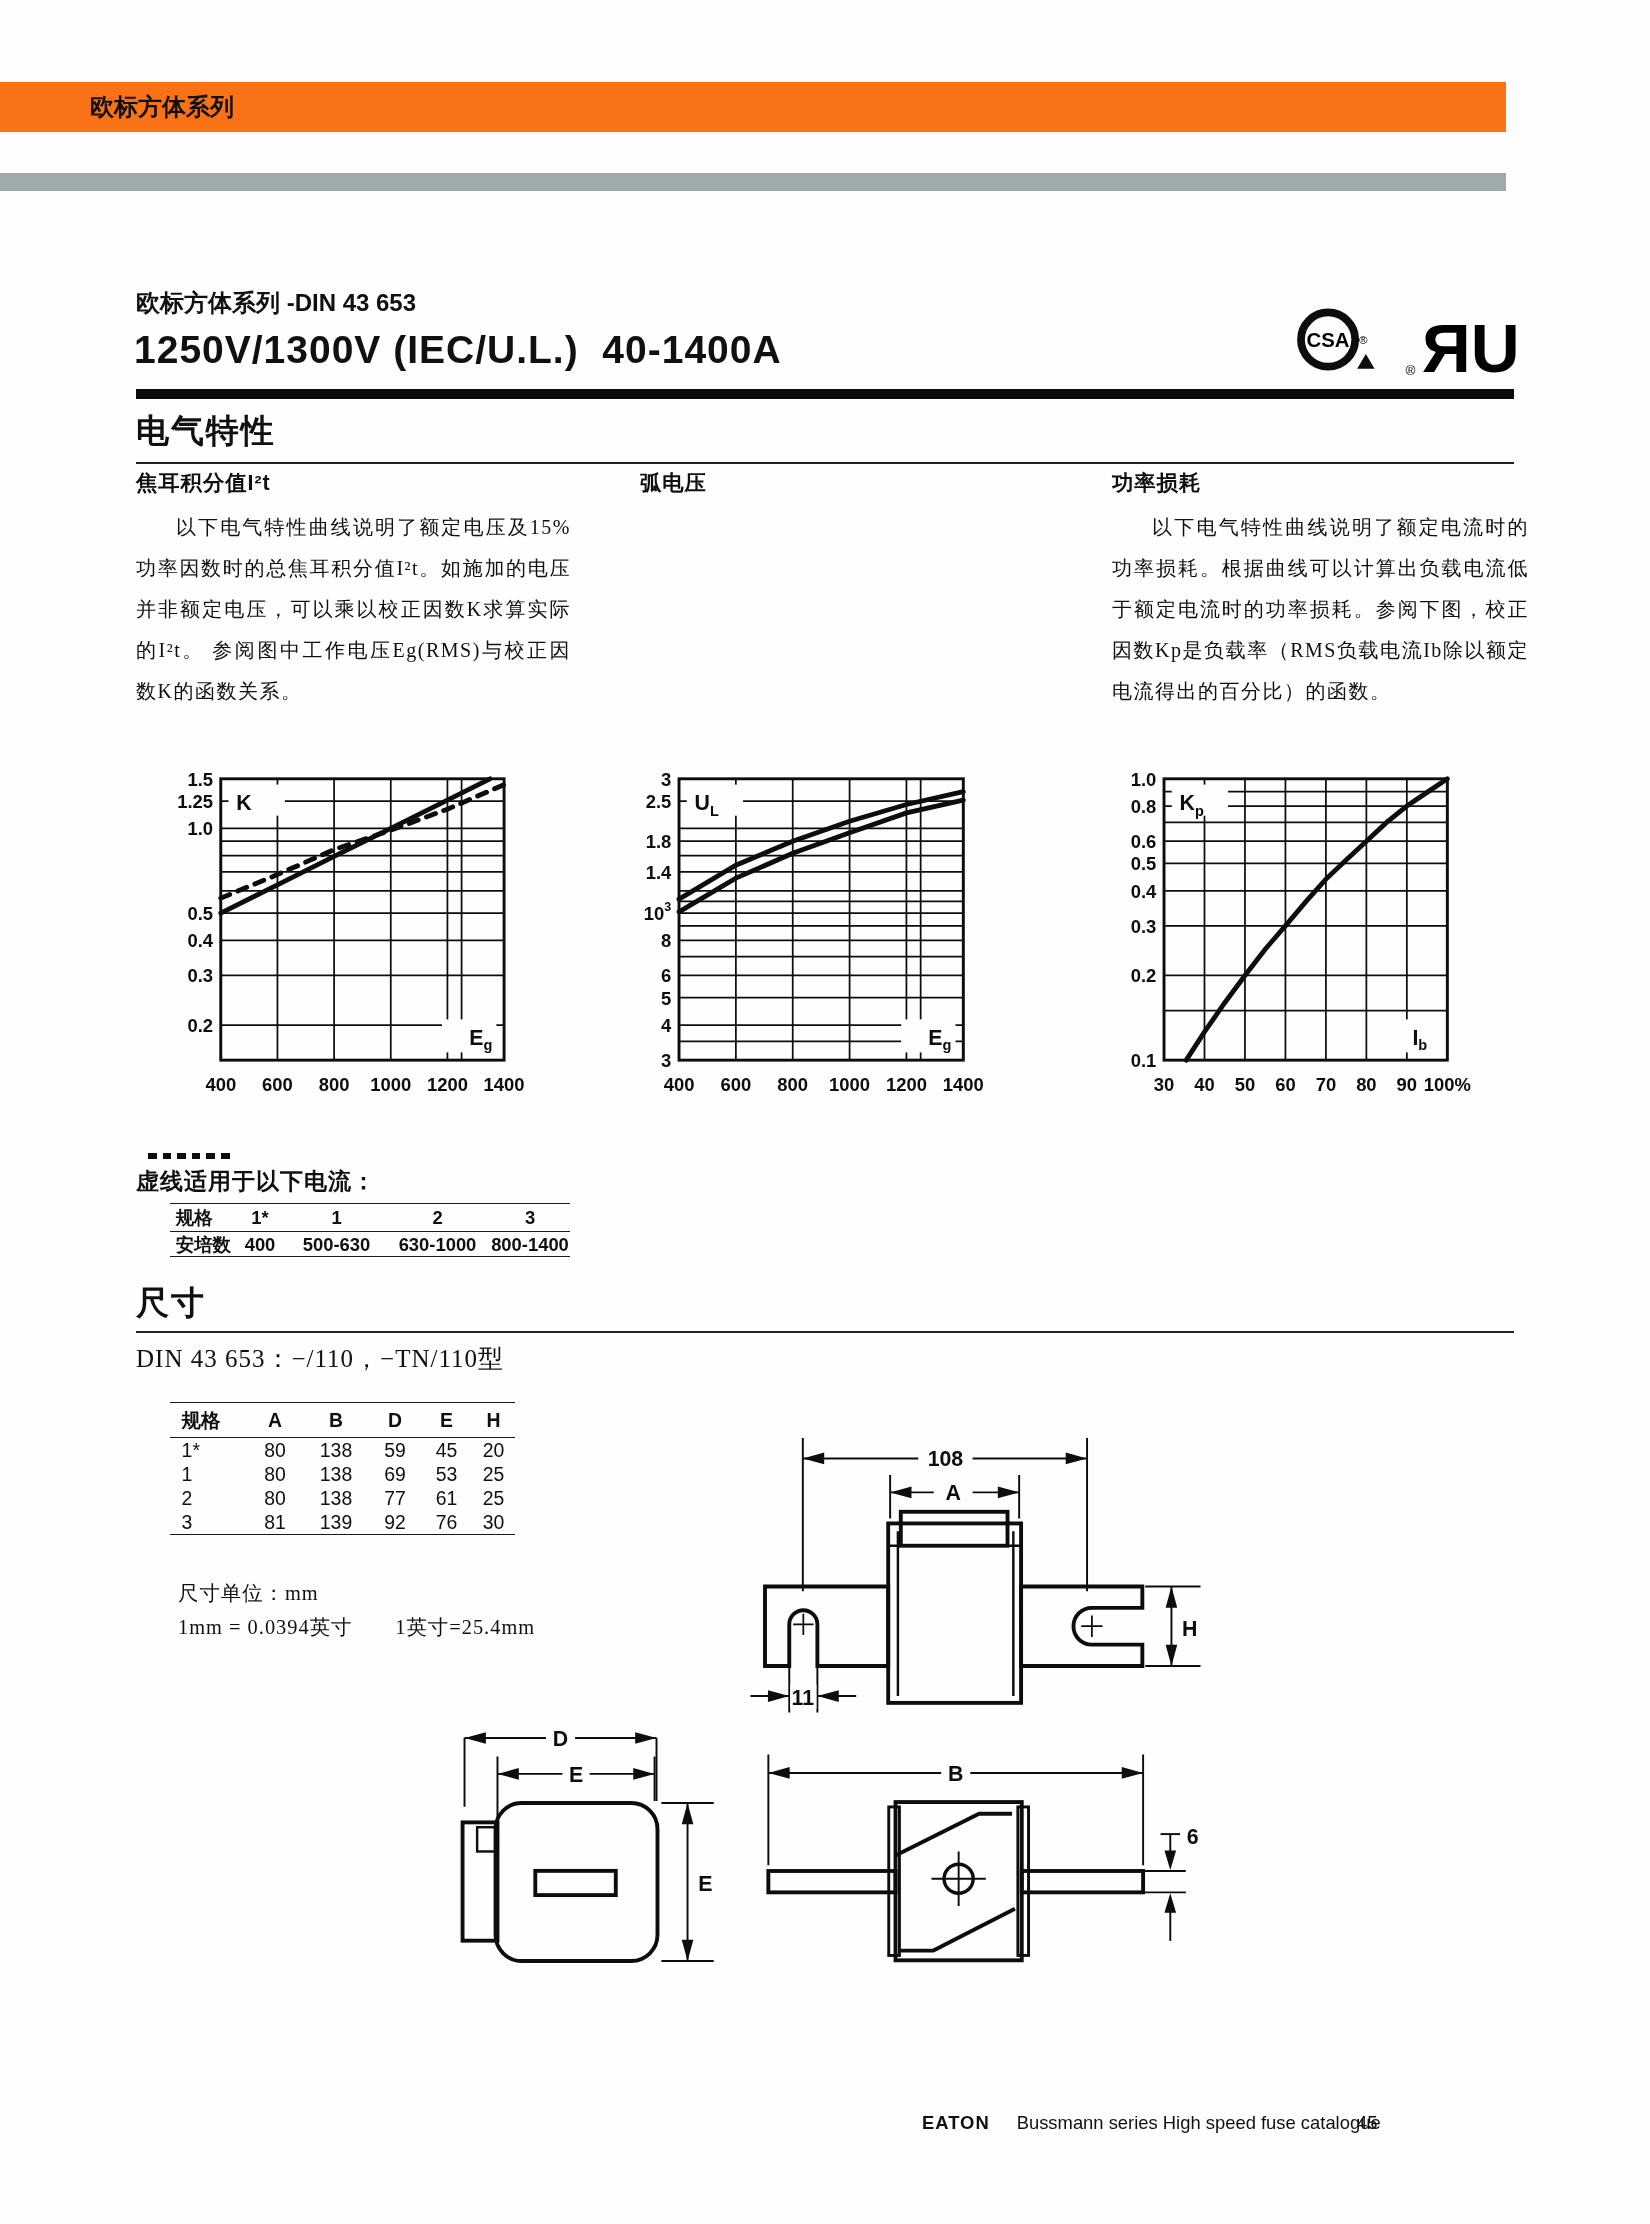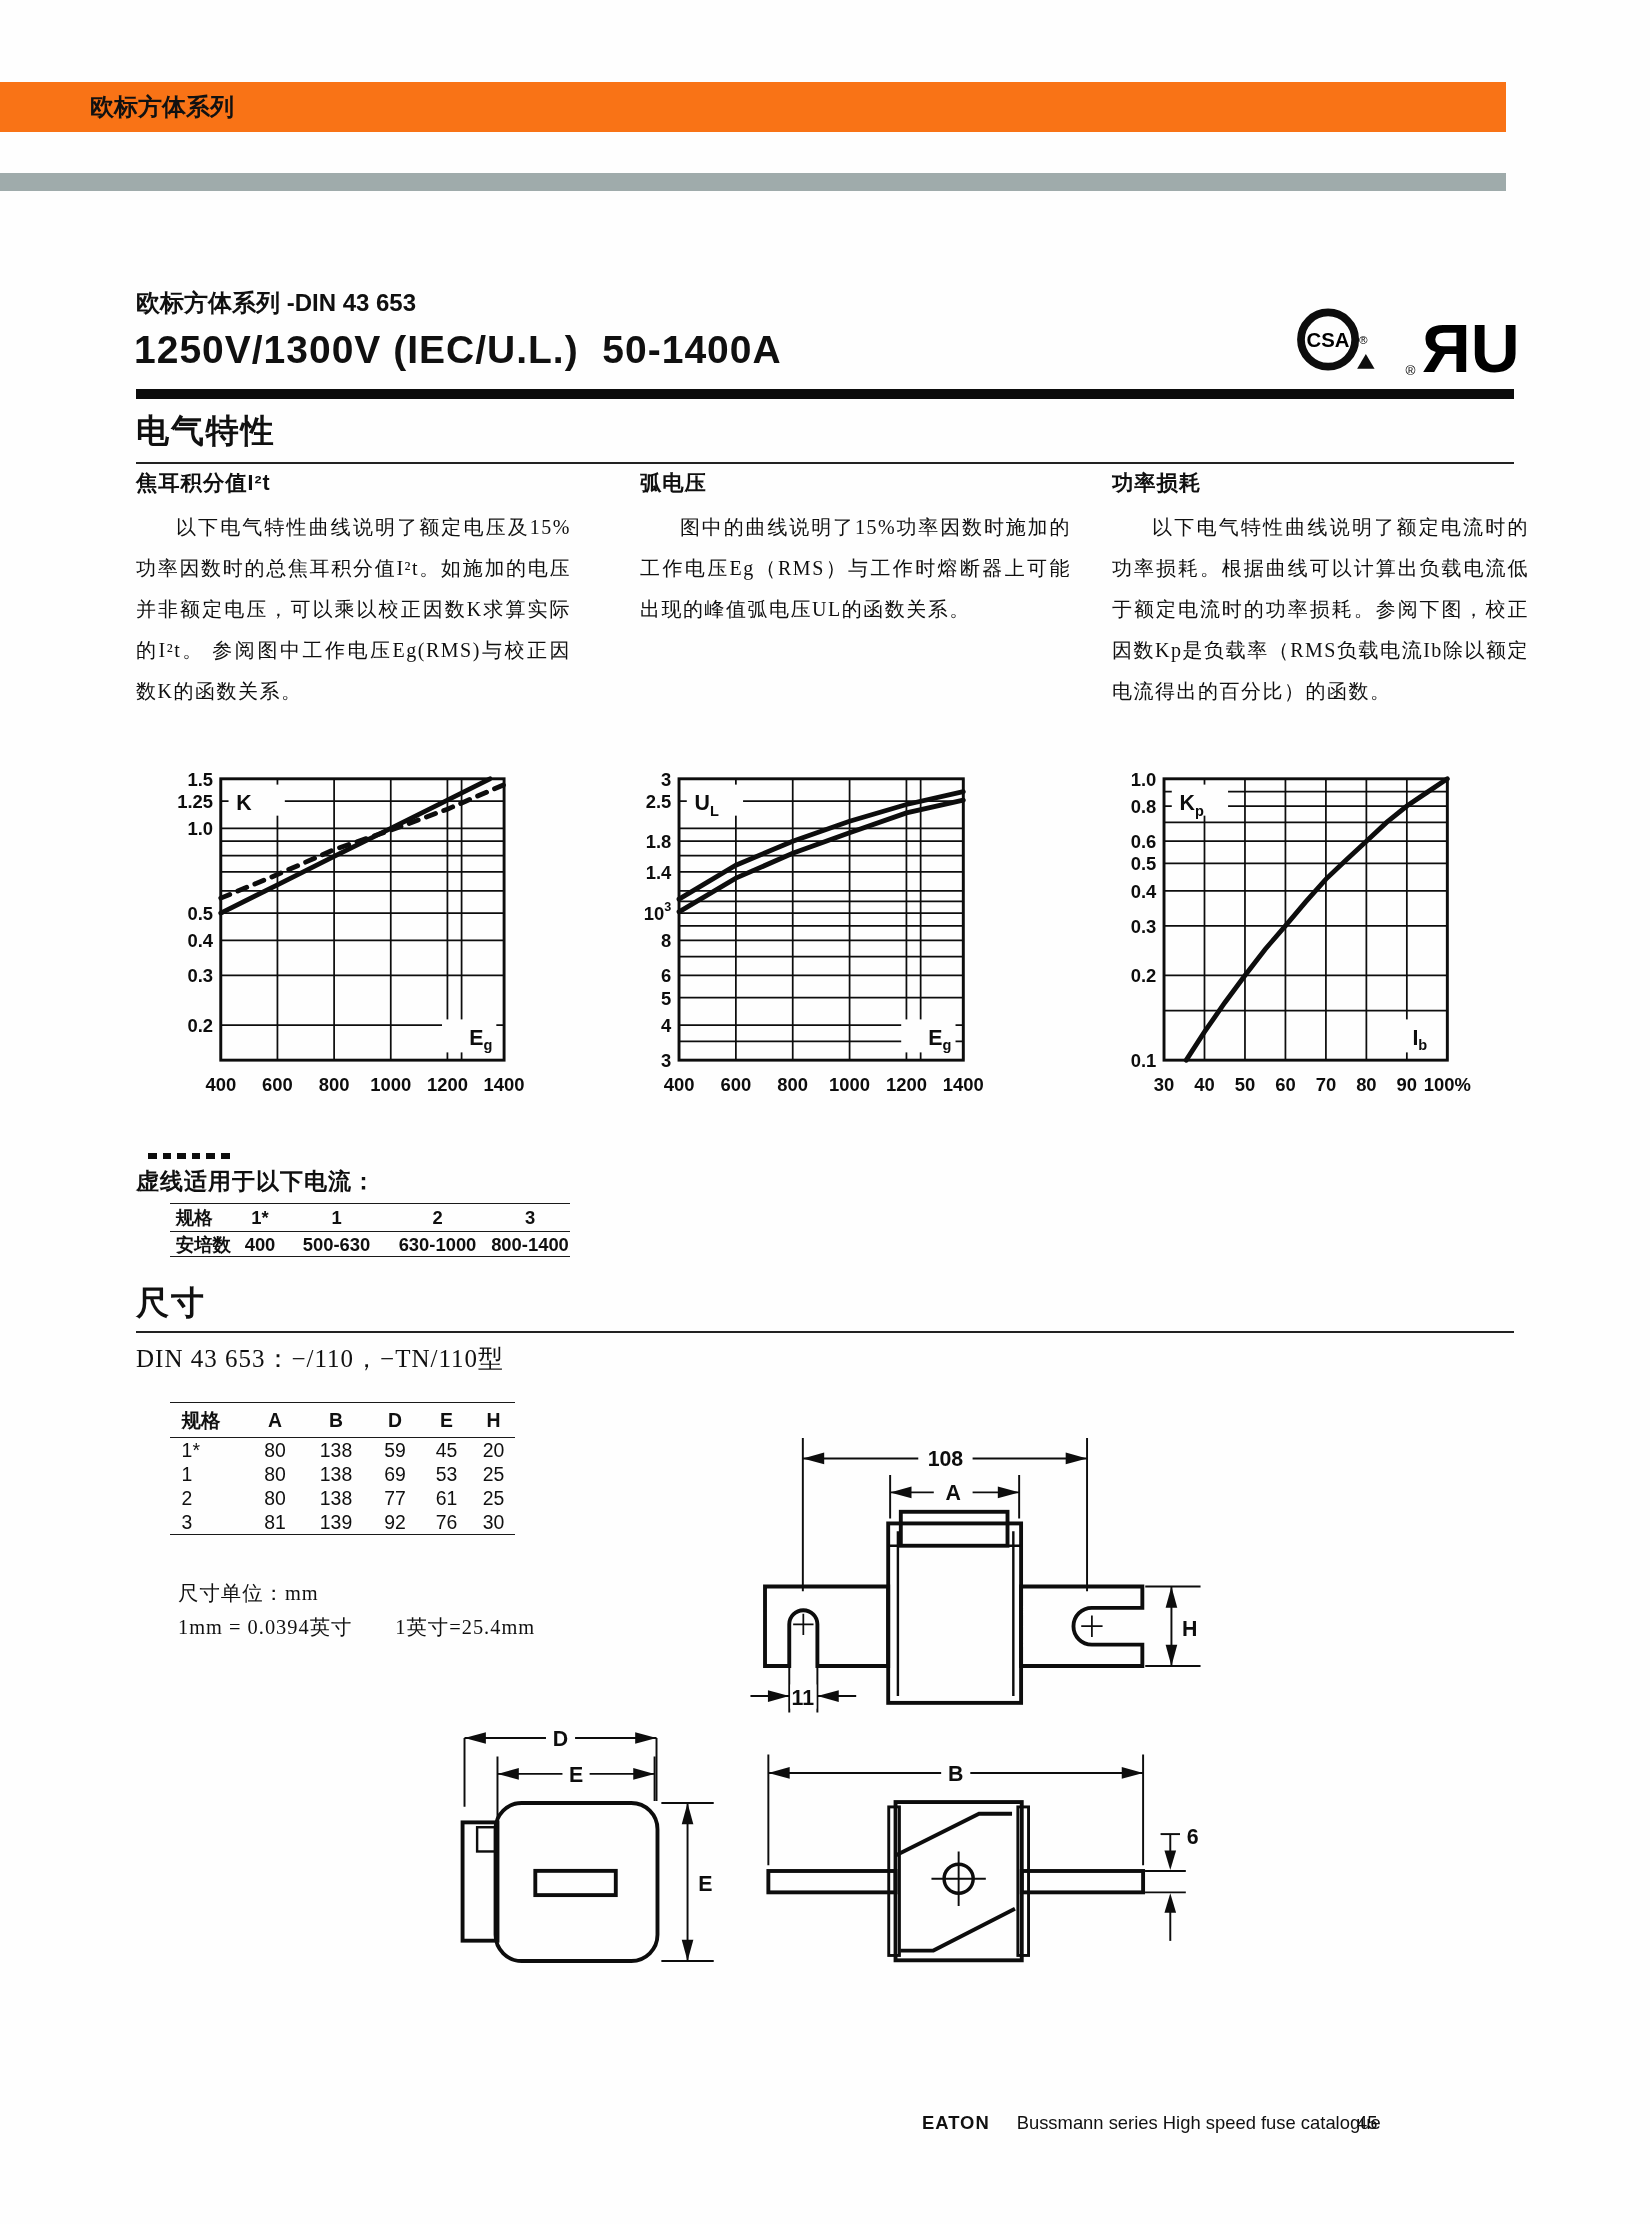--- a/index.html
+++ b/index.html
@@ -54,21 +54,21 @@
 </style>
 </head>
 <body>
 
 <div class="abs yellow-bar">
   <span>欧标方体系列</span>
 </div>
 <div class="abs gray-bar"></div>
 
 <div class="abs series-line">欧标方体系列 -DIN 43 653</div>
-<div class="abs main-title">1250V/1300V (IEC/U.L.)  50-1400A</div>
+<div class="abs main-title">1250V/1300V (IEC/U.L.)  40-1400A</div>
 
 <div class="abs certs" style="left:1291px;top:296px;width:233px;height:92px;">
   <svg width="233" height="92" viewBox="0 0 240 95">
     <g>
       <circle cx="38" cy="45" r="28" fill="none" stroke="#0d0d0d" stroke-width="8"></circle>
       <text x="38" y="53" text-anchor="middle" font-size="21" font-weight="bold">CSA</text>
       <text x="70" y="50" font-size="12">®</text>
       <polygon points="68,75 86,75 77,60" fill="#0d0d0d"></polygon>
     </g>
     <g>
@@ -82,21 +82,20 @@
 
 <div class="abs section-head" style="left:136px;top:409px;">电气特性</div>
 <div class="abs thin-rule" style="left:136px;top:462px;width:1378px;"></div>
 
 <div class="abs col" style="left:136px;top:468px;width:435px;">
   <h3>焦耳积分值I²t</h3>
   <p>以下电气特性曲线说明了额定电压及15%功率因数时的总焦耳积分值I²t。如施加的电压并非额定电压，可以乘以校正因数K求算实际的I²t。 参阅图中工作电压Eg(RMS)与校正因数K的函数关系。</p>
 </div>
 <div class="abs col" style="left:640px;top:468px;width:431px;">
   <h3>弧电压</h3>
-  <p>图中的曲线说明了15%功率因数时施加的工作电压Eg（RMS）与工作时熔断器上可能出现的峰值弧电压UL的函数关系。</p>
 </div>
 <div class="abs col" style="left:1112px;top:468px;width:417px;">
   <h3>功率损耗</h3>
   <p>以下电气特性曲线说明了额定电流时的功率损耗。根据曲线可以计算出负载电流低于额定电流时的功率损耗。参阅下图，校正因数Kp是负载率（RMS负载电流Ib除以额定电流得出的百分比）的函数。</p>
 </div>
 
 <div class="abs chart" style="left:116px;top:765px;width:456px;height:340px;"><svg width="456" height="340" viewBox="0 0 470 350">
       <line x1="108" y1="14" x2="108" y2="304" stroke="#0d0d0d" stroke-width="1.8"></line>
       <line x1="166.4" y1="14" x2="166.4" y2="304" stroke="#0d0d0d" stroke-width="1.8"></line>
       <line x1="224.8" y1="14" x2="224.8" y2="304" stroke="#0d0d0d" stroke-width="1.8"></line>

